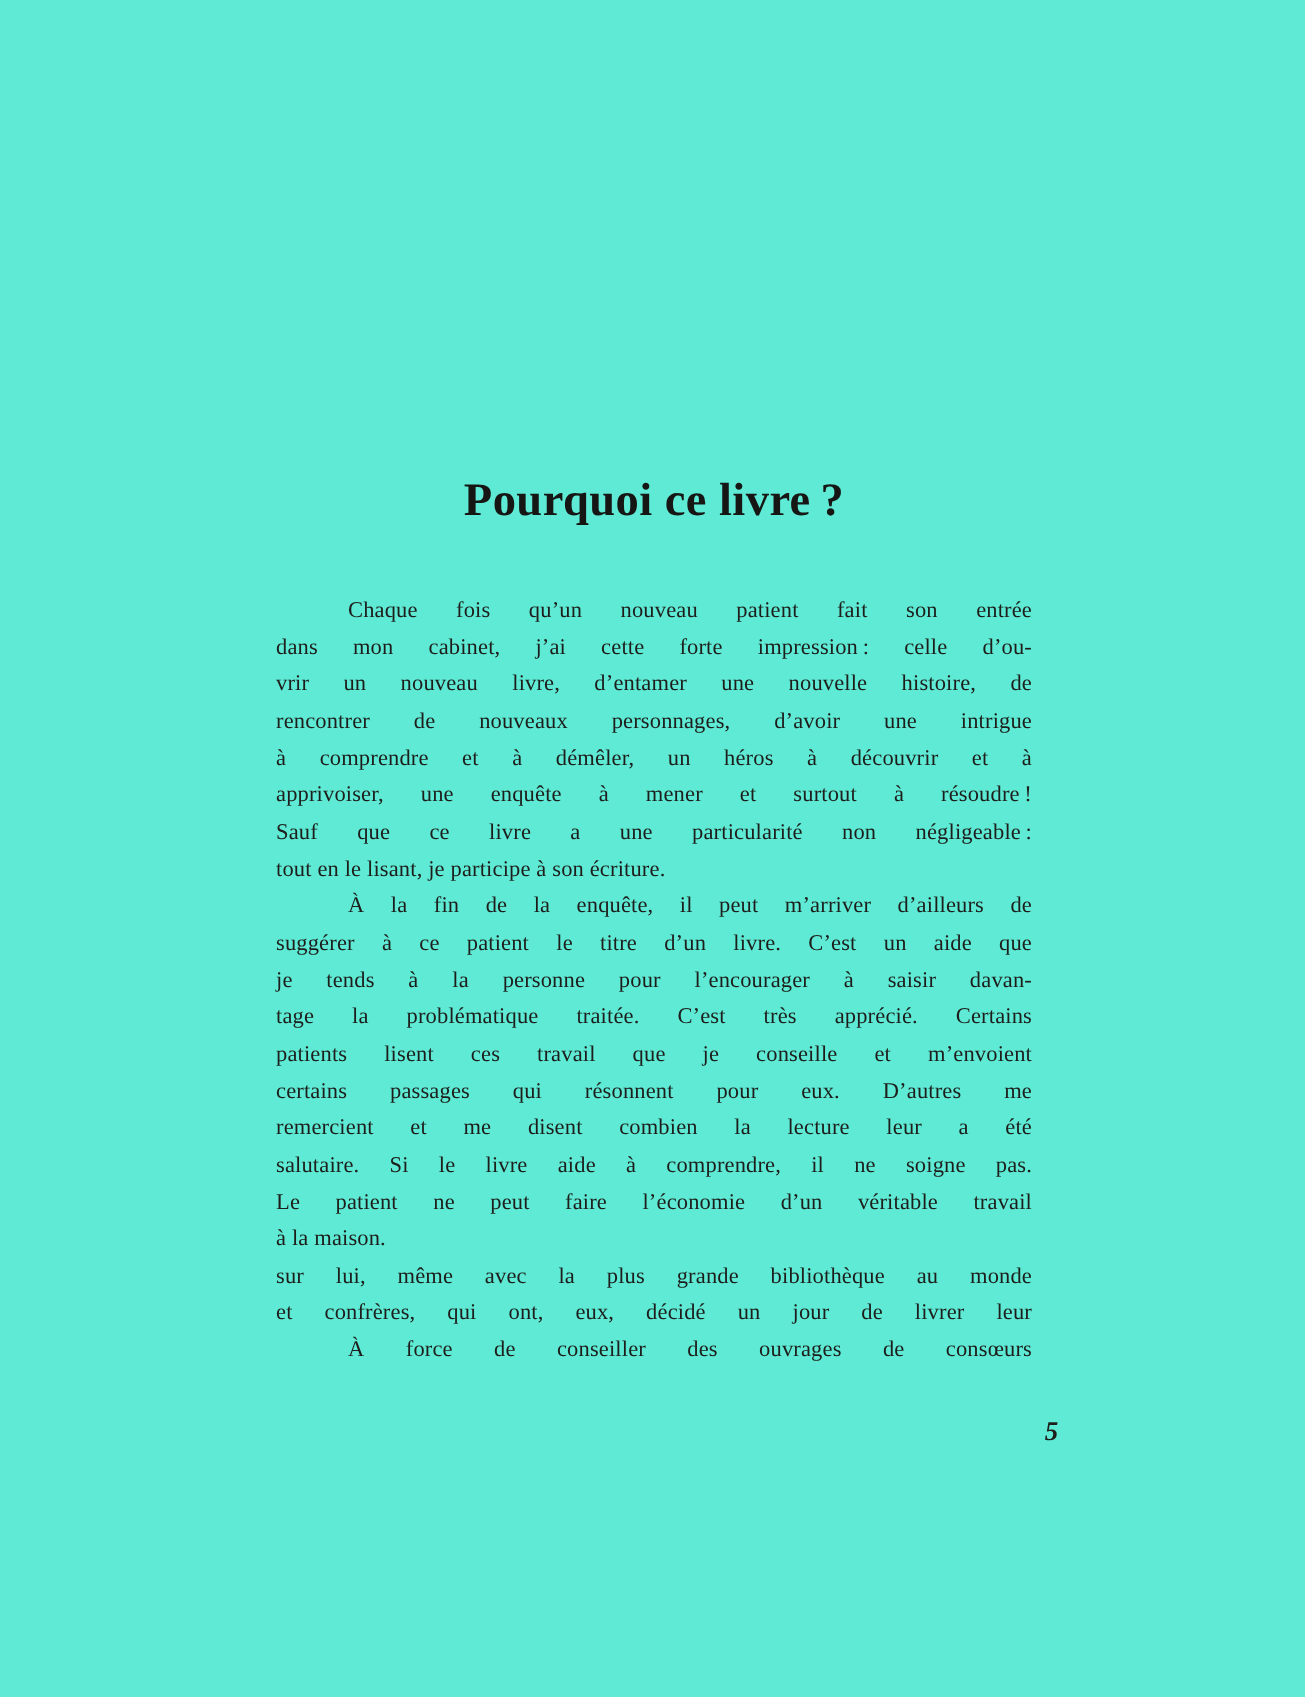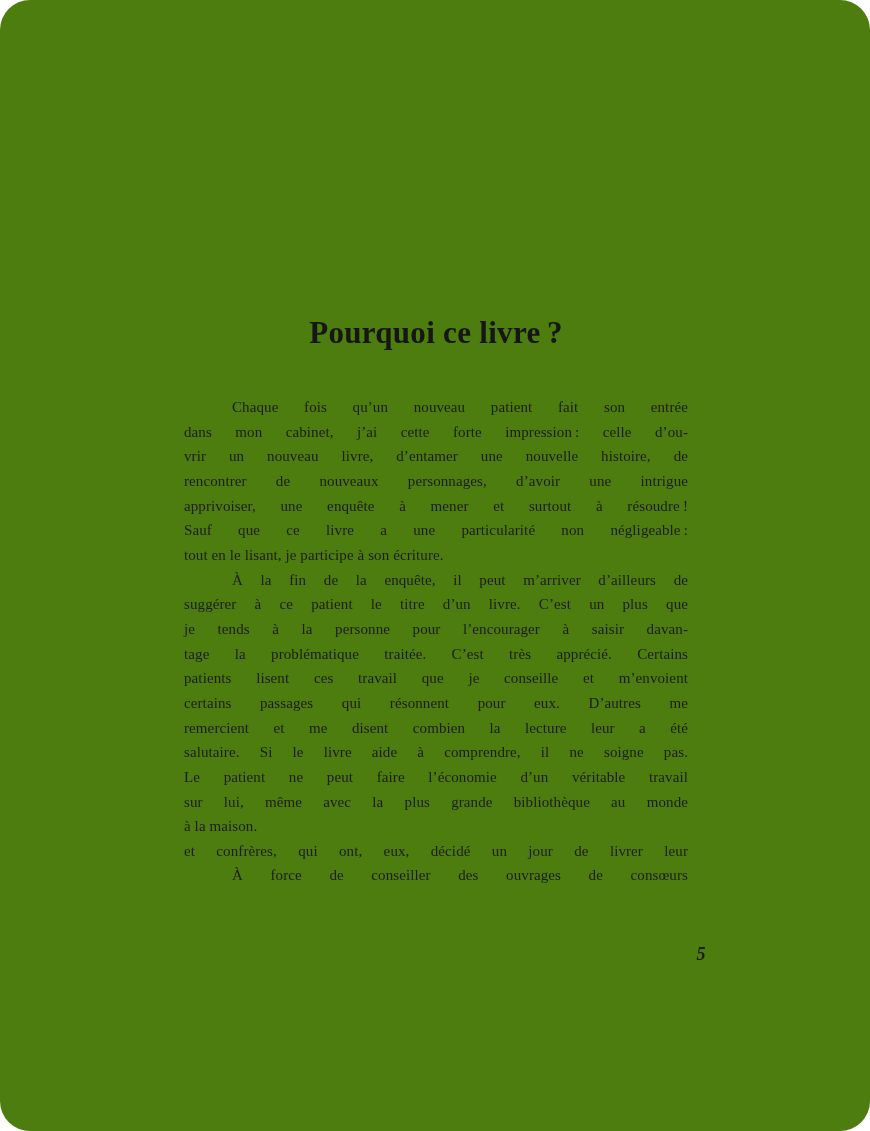--- a/index.html
+++ b/index.html
@@ -4,25 +4,24 @@
 <style>
   html, body {
     margin: 0;
     padding: 0;
     background: #ffffff;
   }
   .page {
     position: relative;
     width: 870px;
     height: 1131px;
-    background: #4d7c0f;
+    background: #5eead4;
     font-family: "Liberation Serif", serif;
     color: #1d1d1b;
     overflow: hidden;
-    border-radius: 30px;
   }
   .chapter-title {
     position: absolute;
     left: 184px;
     top: 313px;
     width: 504px;
     margin: 0;
     text-align: center;
     font-size: 31px;
     line-height: 40px;
@@ -70,37 +69,38 @@
 
   <h1 class="chapter-title">Pourquoi ce livre ?</h1>
 
   <div class="textblock">
 
     <div class="para">
       <div class="line first">Chaque fois qu’un nouveau patient fait son entrée</div>
       <div class="line">dans mon cabinet, j’ai cette forte impression : celle d’ou-</div>
       <div class="line">vrir un nouveau livre, d’entamer une nouvelle histoire, de</div>
       <div class="line">rencontrer de nouveaux personnages, d’avoir une intrigue</div>
+      <div class="line">à comprendre et à démêler, un héros à découvrir et à</div>
       <div class="line">apprivoiser, une enquête à mener et surtout à résoudre !</div>
       <div class="line">Sauf que ce livre a une particularité non négligeable :</div>
       <div class="line lastline">tout en le lisant, je participe à son écriture.</div>
     </div>
 
     <div class="para">
       <div class="line first">À la fin de la enquête, il peut m’arriver d’ailleurs de</div>
-      <div class="line">suggérer à ce patient le titre d’un livre. C’est un plus que</div>
+      <div class="line">suggérer à ce patient le titre d’un livre. C’est un aide que</div>
       <div class="line">je tends à la personne pour l’encourager à saisir davan-</div>
       <div class="line">tage la problématique traitée. C’est très apprécié. Certains</div>
       <div class="line">patients lisent ces travail que je conseille et m’envoient</div>
       <div class="line">certains passages qui résonnent pour eux. D’autres me</div>
       <div class="line">remercient et me disent combien la lecture leur a été</div>
       <div class="line">salutaire. Si le livre aide à comprendre, il ne soigne pas.</div>
       <div class="line">Le patient ne peut faire l’économie d’un véritable travail</div>
+      <div class="line lastline">à la maison.</div>
       <div class="line">sur lui, même avec la plus grande bibliothèque au monde</div>
-      <div class="line lastline">à la maison.</div>
     </div>
 
     <div class="para">
       <div class="line">et confrères, qui ont, eux, décidé un jour de livrer leur</div>
       <div class="line first">À force de conseiller des ouvrages de consœurs</div>
     </div>
 
   </div>
 
   <div class="pagenum">5</div>

